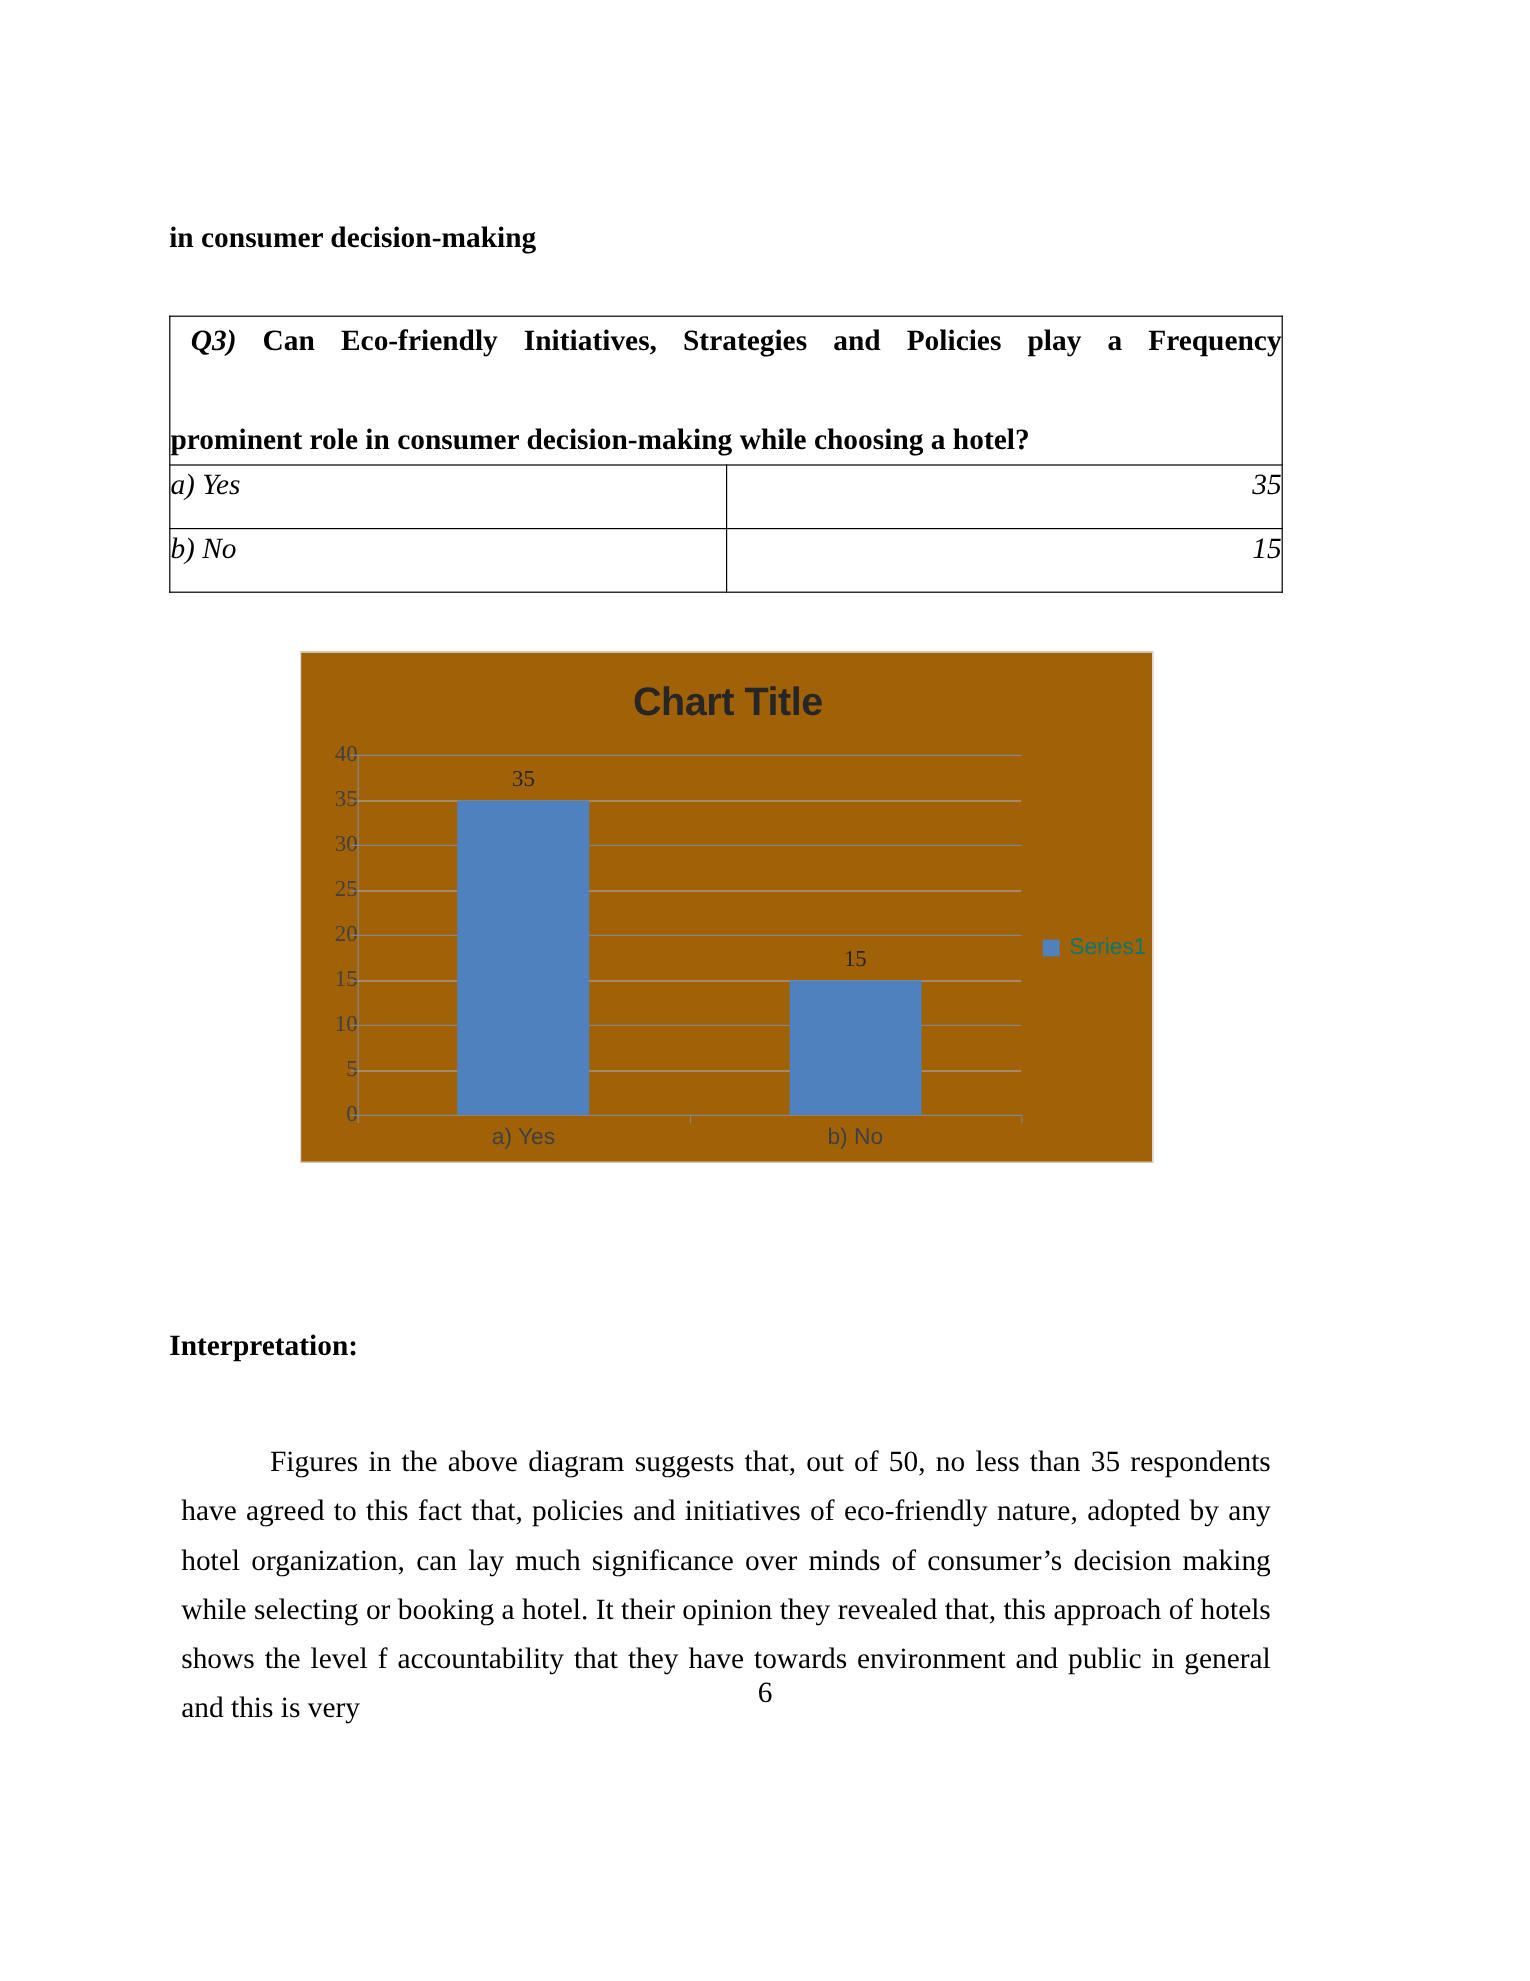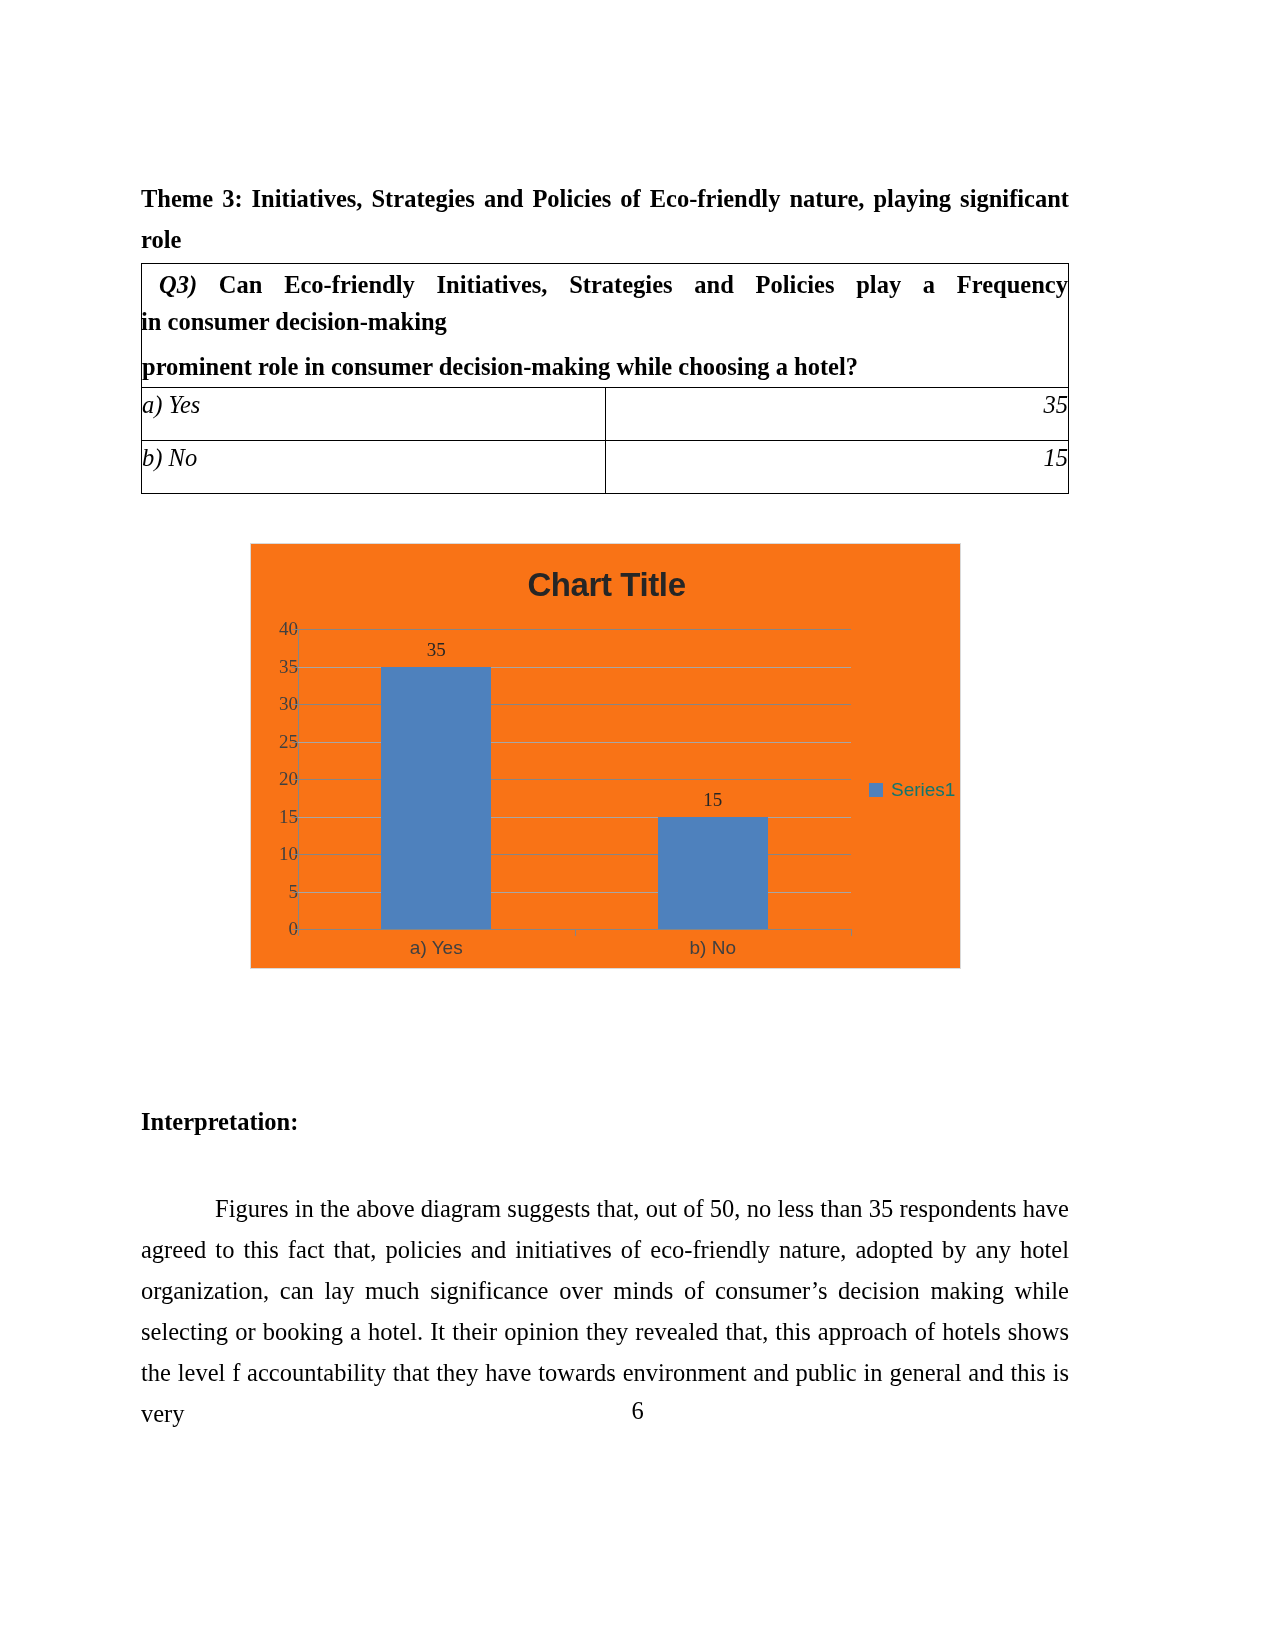--- a/index.html
+++ b/index.html
@@ -102,21 +102,21 @@
   }
 
   
   .chart-frame {
     position: absolute;
     left: 250px;
     top: 543px;
     width: 711px;
     height: 426px;
     border: 1px solid #d9d9d9;
-    background: #f97316;
+    background: #a16207;
     box-sizing: border-box;
     font-family: "Liberation Sans", "DejaVu Sans", sans-serif;
     text-decoration: underline;
   }
   .chart-title {
     position: absolute;
     left: 0;
     top: 22px;
     width: 711px;
     text-align: center;
@@ -232,38 +232,37 @@
     position: absolute;
     left: 141px;
     top: 1188px;
     width: 928px;
     font-size: 24.5px;
     line-height: 41px;
     text-align: justify;
     text-justify: inter-word;
     text-indent: 74px;
   }
-  .interp-body p { margin: 0; }
+  .interp-body p { margin: 10px; }
 
   .page-number {
     position: absolute;
     left: 0;
     top: 1397px;
     width: 1275px;
     text-align: center;
     font-size: 24.5px;
   }
 </style>
 </head>
 <body>
 
 <div class="page">
 
   <div class="heading">
-    <span class="line1">Theme 3: Initiatives, Strategies and Policies of Eco-friendly nature, playing significant role</span>
     <span class="line2">in consumer decision-making</span>
   </div>
 
   <table class="qtable">
     <tbody>
         <tr>
       <td colspan="2" class="q-cell">
         <div class="q-text">
           <span class="qline1"><span class="q-label">Q3)</span> <span>Can Eco-friendly Initiatives, Strategies and Policies play a</span> <span class="freq">Frequency</span></span>
           <span class="qline2">prominent role in consumer decision-making while choosing a hotel?</span>

